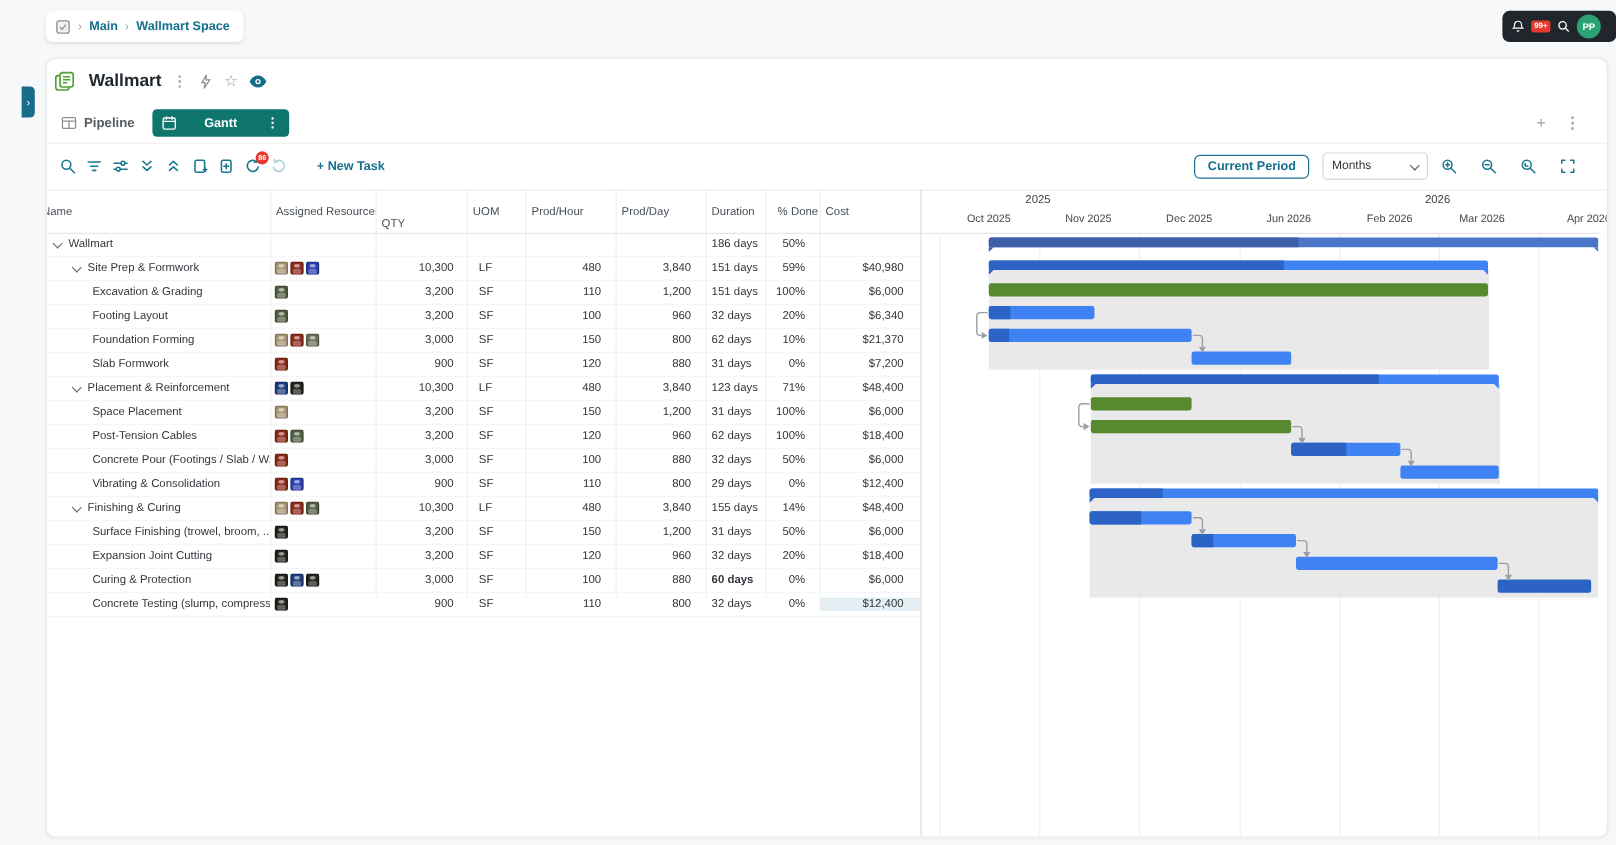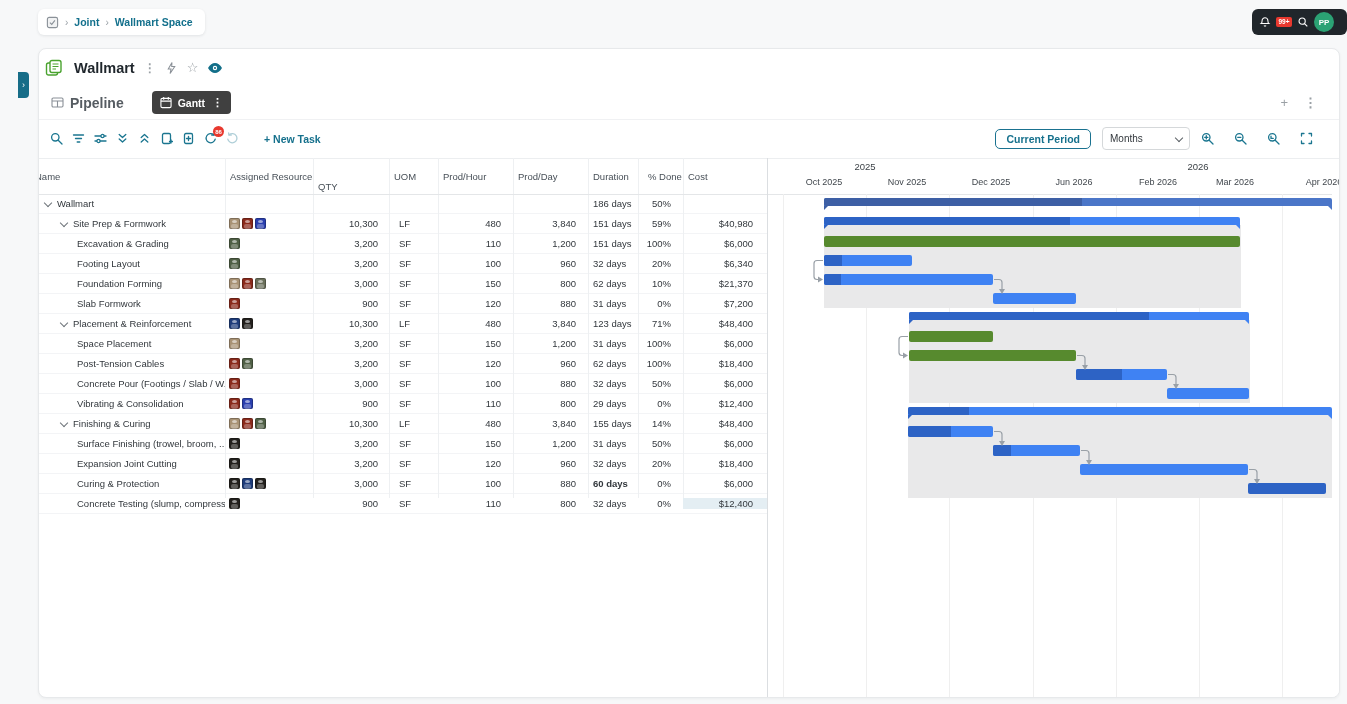--- a/index.html
+++ b/index.html
@@ -30,23 +30,23 @@
   #card{left:38px;top:48px;width:1300px;height:648px;background:#fff;
     border:1px solid #e7e9eb;border-radius:8px;box-shadow:0 1px 3px rgba(20,30,40,.05);
     overflow:hidden}
   #title-row{left:0;top:0;right:0;height:37px;display:flex;align-items:center;
     padding-left:6px;gap:9px}
   #page-title{font-size:14.5px;font-weight:700;color:#1f262c;margin-left:2px}
   .t-icon{color:#9aa0a5}
   #tabs-row{left:0;top:37px;right:0;height:33px;display:flex;align-items:center;
     border-bottom:1px solid #f0f1f3;padding-left:12px}
   .tab-plain{display:flex;align-items:center;gap:6px;color:#565c62;
-    font-size:14px;font-weight:700}
-  .tab-active{margin-left:28px;background:#404040;color:#fff;height:23px;
-    border-radius:4px;display:flex;align-items:center;gap:6px;padding:0 8px;
+    font-size:11px;font-weight:700}
+  .tab-active{margin-left:15px;background:#0f766e;color:#fff;height:23px;
+    border-radius:4px;display:flex;align-items:center;gap:23px;padding:0 8px;
     font-size:10.5px;font-weight:700}
   .tab-kebab{font-size:11px;font-weight:700;margin-left:1px}
   .tabs-right{position:absolute;display:flex;gap:16px;right:22px;color:#9aa0a5;
     font-size:13px}
 
   
   #toolbar{left:0;top:70px;right:0;height:39px;border-bottom:1px solid #eceef0;
     display:flex;align-items:center;padding-left:11px}
   .tool-ic{width:13px;height:13px;margin-right:9px;position:relative;color:#1b7690}
   .tool-ic svg{stroke:#1b7690;fill:none;stroke-width:1.3;stroke-linecap:round;stroke-linejoin:round}
@@ -110,21 +110,21 @@
 <body>
 
 <div id="breadcrumb" class="abs">
   <span>
     <svg width="13" height="13" viewBox="0 0 14 14">
         <rect x="1.5" y="1.5" width="11" height="11" rx="2" fill="#f1f2f3" stroke="#8a9198" stroke-width="1.2"></rect>
         <polyline points="4.2,7.2 6.2,9 9.6,4.8" fill="none" stroke="#8a9198" stroke-width="1.2"></polyline>
       </svg>
   </span>
   <span class="crumb-sep">›</span>
-  <span>Joint</span>
+  <span>Main</span>
   <span class="crumb-sep">›</span>
   <span>Wallmart Space</span>
 </div>
 
 <div id="topbar-right" class="abs">
   <span>
     <svg width="12" height="12" viewBox="0 0 14 14" fill="none" stroke="#fff" stroke-width="1.2">
         <path d="M7,2 a3.4,3.4 0 0 1 3.4,3.4 c0,2.6 1,3.3 1,3.3 H2.6 c0,0 1,-0.7 1,-3.3 A3.4,3.4 0 0 1 7,2 Z"></path>
         <path d="M5.9,11 a1.2,1.2 0 0 0 2.2,0"></path>
       </svg>

